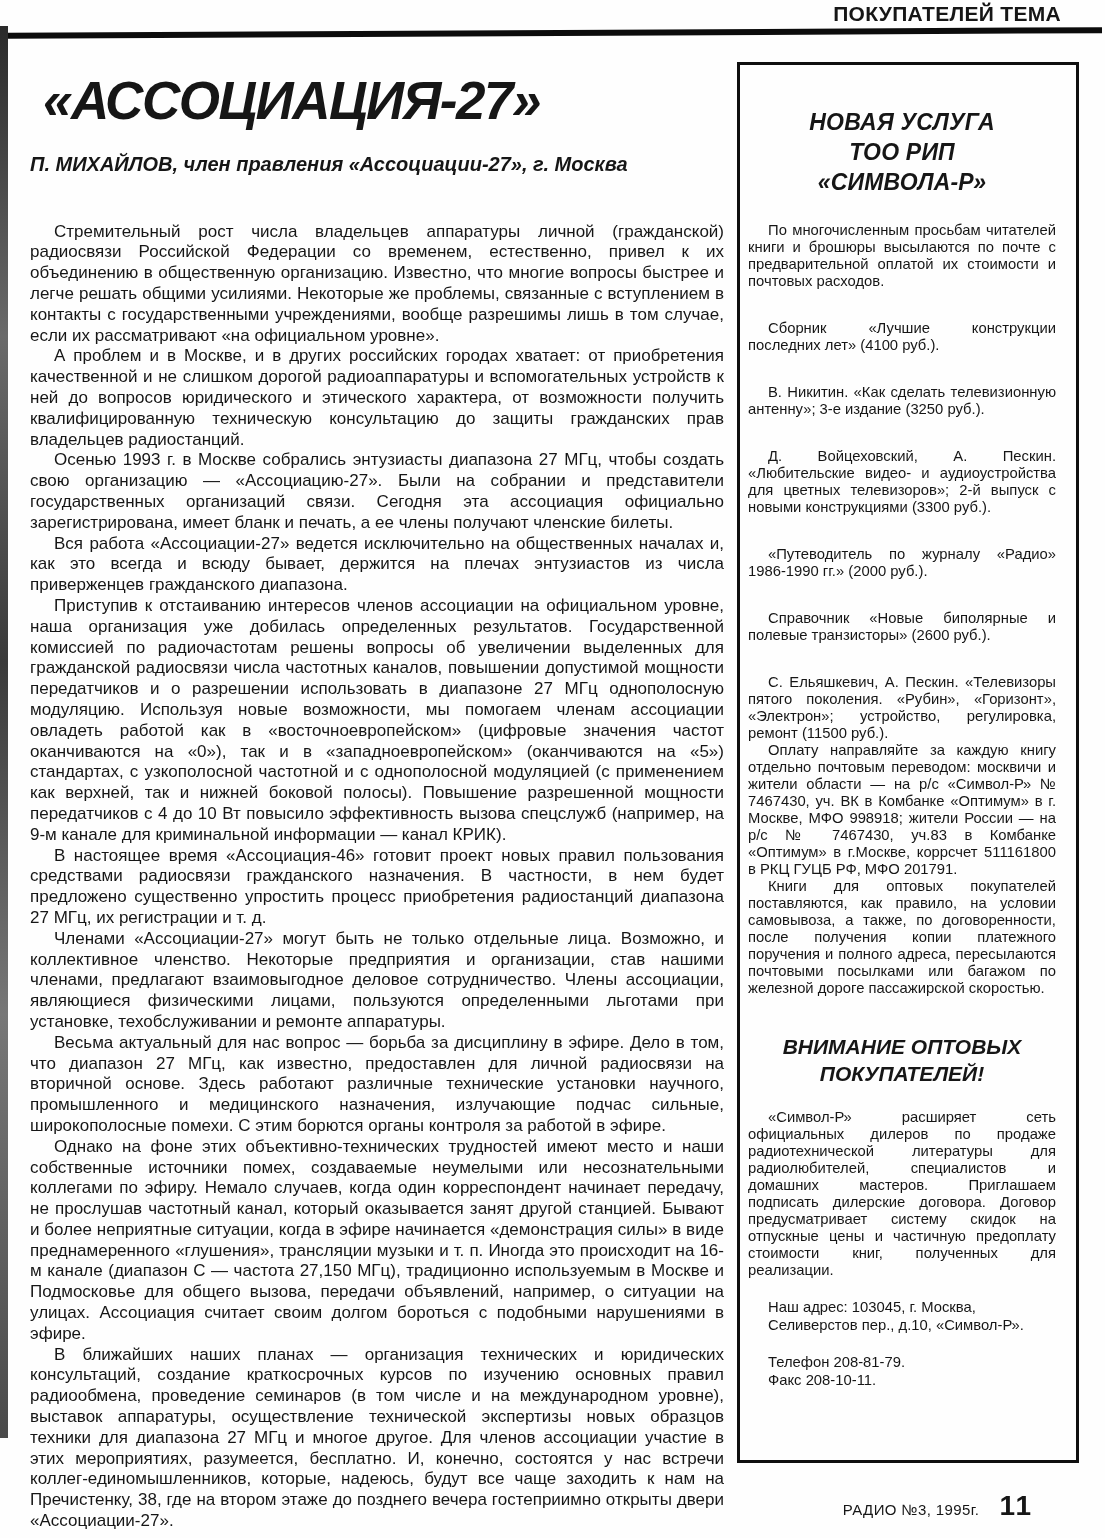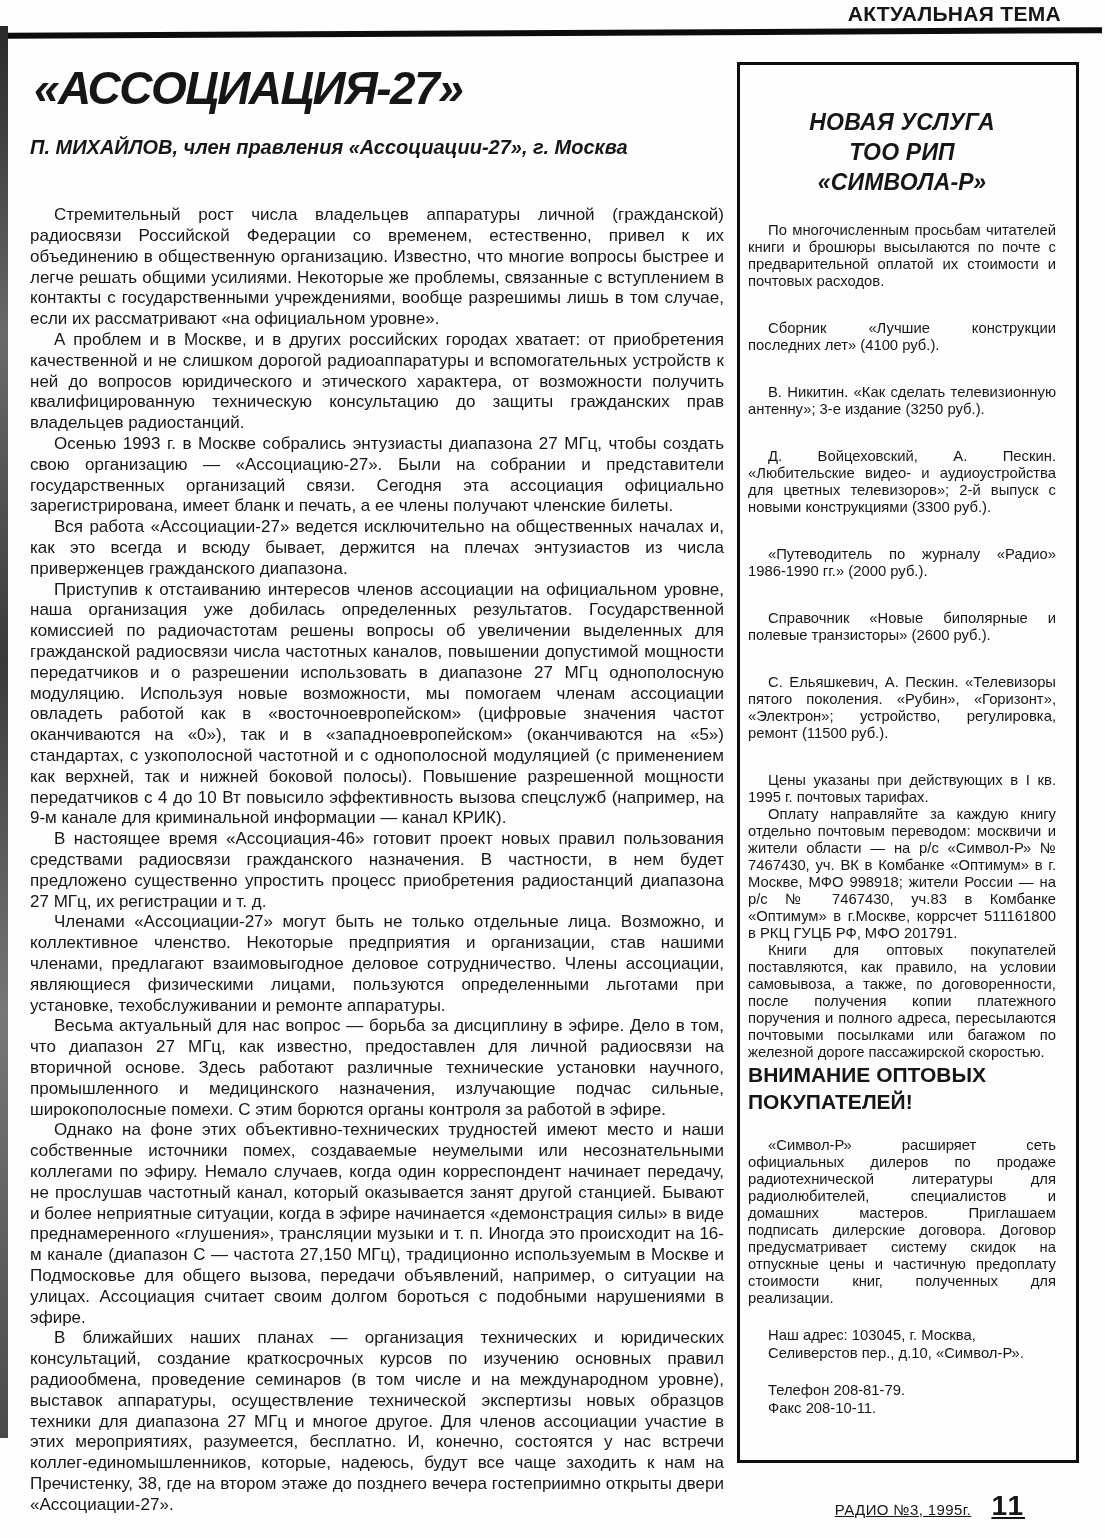--- a/index.html
+++ b/index.html
@@ -39,22 +39,22 @@
     transform: rotate(-0.3deg);
   }
 
   
   .article {
     position: absolute;
     left: 30px; top: 60px;
     width: 694px;
   }
   .article-title {
-    margin: 4px;
-    font-size: 46px;
+    margin: 13px;
+    font-size: 53px;
     font-weight: bold;
     font-style: italic;
     letter-spacing: -1.5px;
     line-height: 1.05;
     white-space: nowrap;
   }
   .byline {
     margin-top: 24px;
     font-size: 20px;
     font-weight: bold;
@@ -96,53 +96,55 @@
     font-size: 14.8px;
     line-height: 17px;
     text-align: justify;
   }
   .sidebar-body p {
     margin: 0;
     text-indent: 20px;
   }
   .sidebar-body p.sb-gap { margin-top: 30px; }
   .attention-heading {
+    margin-top: 36px;
+    text-align: center;
     font-size: 21px;
     line-height: 27px;
     font-weight: bold;
+    font-style: italic;
   }
   .attention-body { margin-top: 22px; }
   .addr-block {
     margin-top: 19px;
     padding-left: 20px;
     font-size: 14.8px;
     line-height: 18px;
     text-align: left;
   }
 
   
   .page-footer {
     position: absolute;
-    top: 1490px; right: 80px;
+    top: 1490px; right: 72px;
     display: flex;
     align-items: baseline;
     gap: 20px;
-    text-decoration: underline;
   }
   .footer-journal { font-size: 15px; letter-spacing: 0.4px; }
   .footer-page-number { font-size: 28px; font-weight: bold; letter-spacing: 2px; }
 </style>
 </head>
 <body>
 
 <div class="page">
 
   <div class="scan-bar"></div>
 
-  <div class="kicker">АКТУАЛЬНАЯ ТЕМА</div>
+  <div class="kicker">ПОКУПАТЕЛЕЙ ТЕМА</div>
   <div class="header-rule"></div>
 
   <main class="article">
     <h1 class="article-title">«АССОЦИАЦИЯ-27»</h1>
     <div class="byline">П. МИХАЙЛОВ, член правления «Ассоциации-27», г. Москва</div>
 
     <div class="article-body">
       <p>Стремительный рост числа владельцев аппаратуры личной (гражданской) радиосвязи Российской Федерации со временем, естественно, привел к их объединению в общественную организацию. Известно, что многие вопросы быстрее и легче решать общими усилиями. Некоторые же проблемы, связанные с вступлением в контакты с государственными учреждениями, вообще разрешимы лишь в том случае, если их рассматривают «на официальном уровне».</p>
       <p>А проблем и в Москве, и в других российских городах хватает: от приобретения качественной и не слишком дорогой радиоаппаратуры и вспомогательных устройств к ней до вопросов юридического и этического характера, от возможности получить квалифицированную техническую консультацию до защиты гражданских прав владельцев радиостанций.</p>
       <p>Осенью 1993 г. в Москве собрались энтузиасты диапазона 27 МГц, чтобы создать свою организацию — «Ассоциацию-27». Были на собрании и представители государственных организаций связи. Сегодня эта ассоциация официально зарегистрирована, имеет бланк и печать, а ее члены получают членские билеты.</p>
@@ -166,21 +168,20 @@
     </div>
 
     <div class="sidebar-body">
       <p>По многочисленным просьбам читателей книги и брошюры высылаются по почте с предварительной оплатой их стоимости и почтовых расходов.</p>
       <p class="sb-gap">Сборник «Лучшие конструкции последних лет» (4100 руб.).</p>
       <p class="sb-gap">В. Никитин. «Как сделать телевизионную антенну»; 3-е издание (3250 руб.).</p>
       <p class="sb-gap">Д. Войцеховский, А. Пескин. «Любительские видео- и аудиоустройства для цветных телевизоров»; 2-й выпуск с новыми конструкциями (3300 руб.).</p>
       <p class="sb-gap">«Путеводитель по журналу «Радио» 1986-1990 гг.» (2000 руб.).</p>
       <p class="sb-gap">Справочник «Новые биполярные и полевые транзисторы» (2600 руб.).</p>
       <p class="sb-gap">С. Ельяшкевич, А. Пескин. «Телевизоры пятого поколения. «Рубин», «Горизонт», «Электрон»; устройство, регулировка, ремонт (11500 руб.).</p>
-      <p class="sb-gap">Цены указаны при действующих в I кв. 1995 г. почтовых тарифах.</p>
       <p>Оплату направляйте за каждую книгу отдельно почтовым переводом: москвичи и жители области — на р/с «Символ-Р» № 7467430, уч. ВК в Комбанке «Оптимум» в г. Москве, МФО 998918; жители России — на р/с № 7467430, уч.83 в Комбанке «Оптимум» в г.Москве, коррсчет 511161800 в РКЦ ГУЦБ РФ, МФО 201791.</p>
       <p>Книги для оптовых покупателей поставляются, как правило, на условии самовывоза, а также, по договоренности, после получения копии платежного поручения и полного адреса, пересылаются почтовыми посылками или багажом по железной дороге пассажирской скоростью.</p>
     </div>
 
     <div class="attention-heading">
       <div>ВНИМАНИЕ ОПТОВЫХ</div>
       <div>ПОКУПАТЕЛЕЙ!</div>
     </div>
 
     <div class="sidebar-body attention-body">

